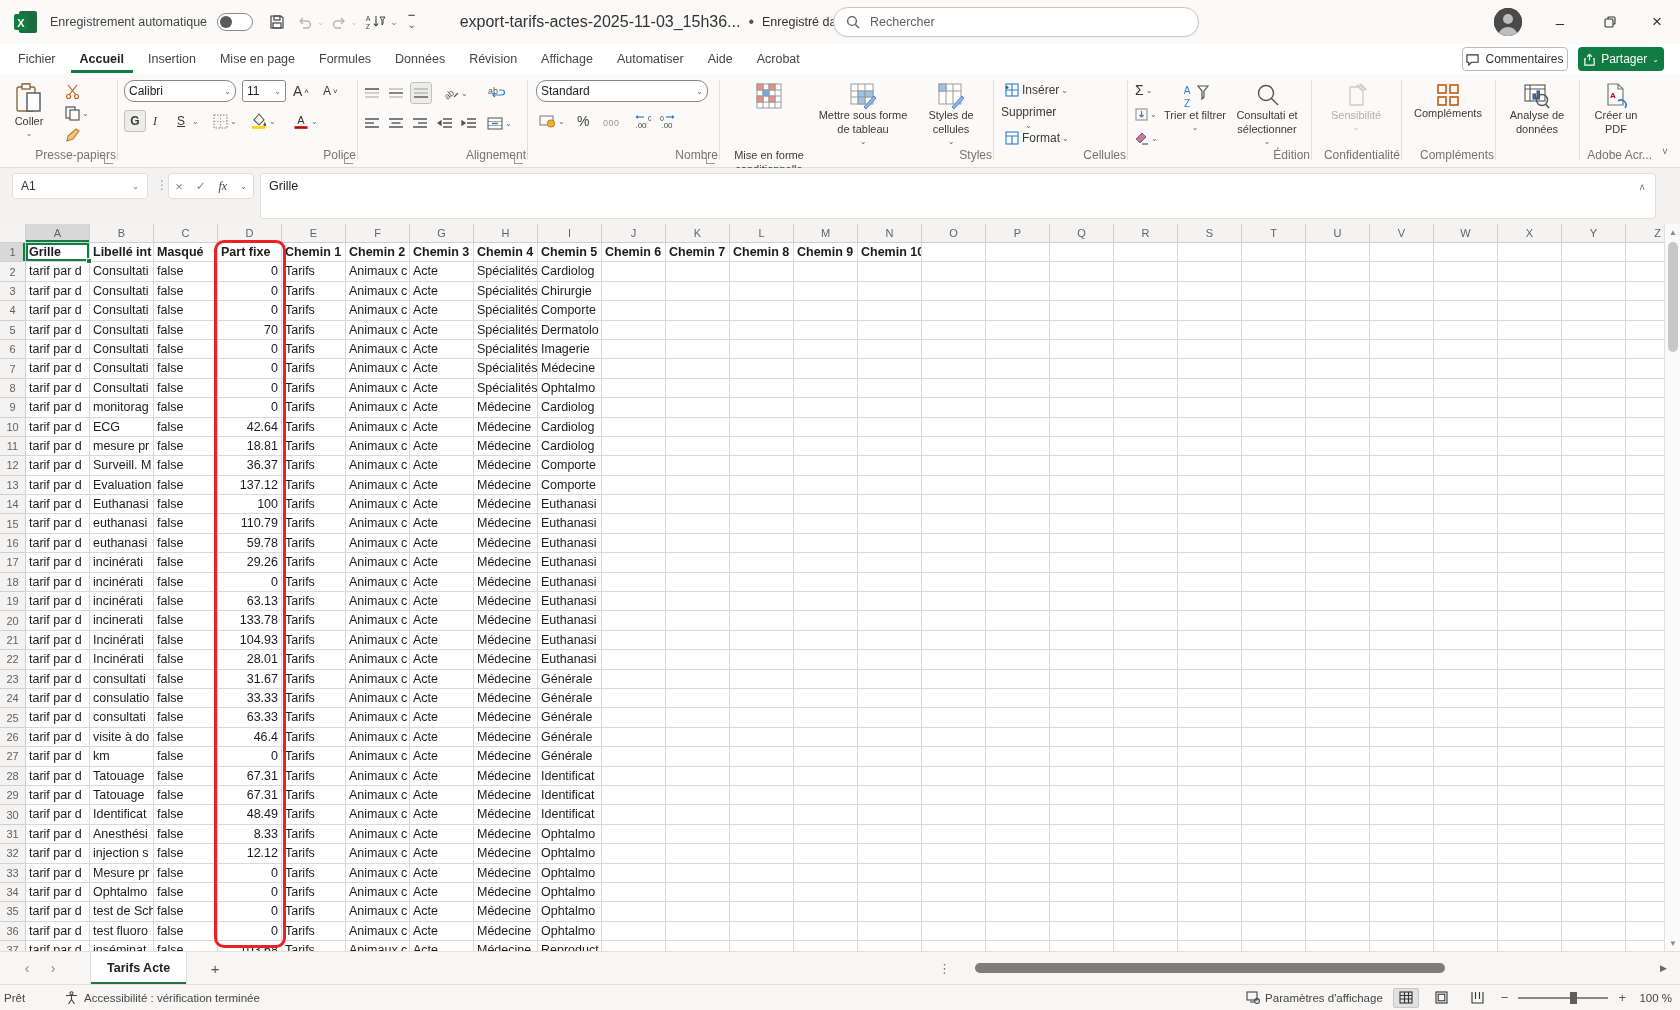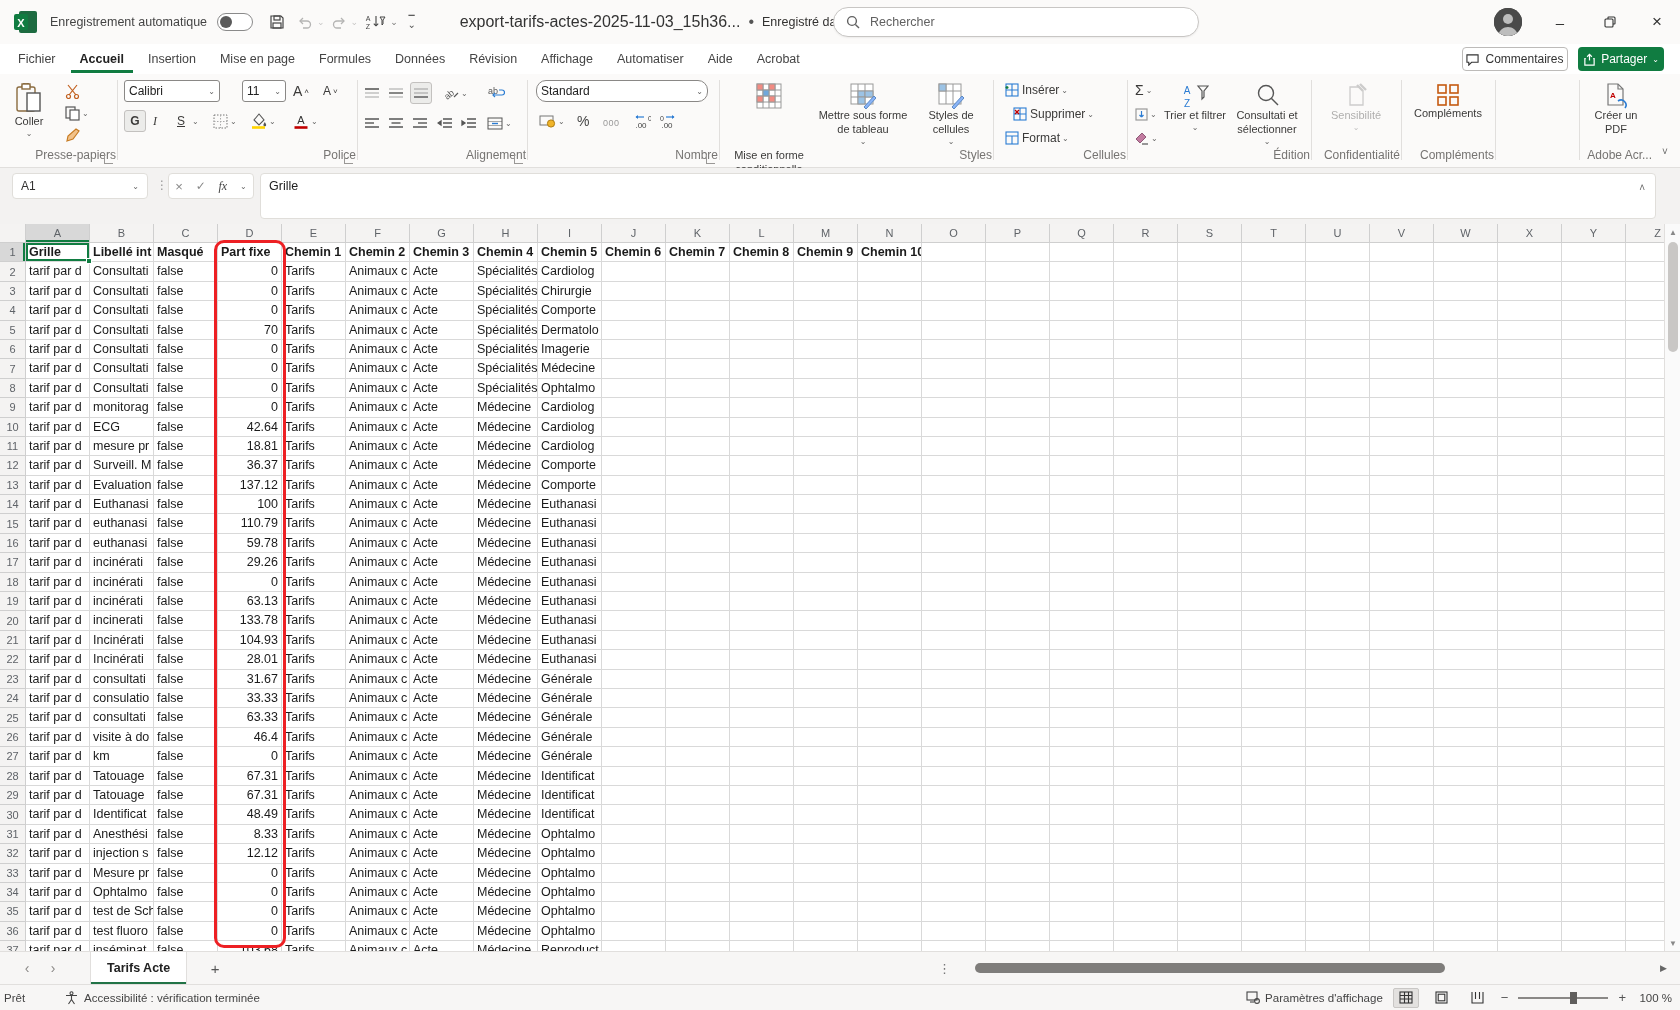--- a/index.html
+++ b/index.html
@@ -230,21 +230,21 @@
       <svg width="16" height="16" viewBox="0 0 16 16" fill="none">
           <path d="M2 14l6-2 6-8-3-2-8 7z" stroke="#c77b23" stroke-width="1.2" fill="#f2c28a"></path>
         </svg>
     </span>
     <span class="glabel">Presse-papiers</span>
     <span class="launcher"></span>
   </div>
   <div class="gsep" style="left:117px;"></div>
 
   <div class="rgroup" style="left:118px;width:238px;">
-    <div class="combo" style="position:absolute;left:6px;top:6px;width:96px;">
+    <div class="combo" style="position:absolute;left:6px;top:6px;width:112px;border-radius:10px;">
       <span>Calibri</span>
         <span class="chev">⌄</span>
     </div>
     <div class="combo" style="position:absolute;left:124px;top:6px;width:44px;">
       <span>11</span>
         <span class="chev">⌄</span>
     </div>
     <span class="sm" style="position:absolute;left:172px;top:6px;font-size:14px;">A<span style="font-size:8px;vertical-align:top;">˄</span></span>
     <span class="sm" style="position:absolute;left:202px;top:6px;font-size:12px;">A<span style="font-size:8px;vertical-align:top;">˅</span></span>
     <span class="sm boxed" style="position:absolute;left:6px;top:36px;width:22px;justify-content:center;font-weight:bold;">G</span>
@@ -432,21 +432,21 @@
   <div class="rgroup" style="left:994px;width:132px;">
     <span class="sm" style="position:absolute;left:8px;top:5px;">
       <svg width="15" height="14" viewBox="0 0 15 14" fill="none" stroke="#2b7cd3" stroke-width="1.1">
           <rect x="1" y="1" width="12" height="12"></rect>
           <path d="M1 7h12M7 1v12"></path>
           <path d="M3.5 4.5h-3M2 3v3" stroke="#107c41" stroke-width="1.3"></path>
         </svg>
       <span>Insérer</span>
         <span class="chev">⌄</span>
     </span>
-    <span class="sm" style="position:absolute;left:16px;top:29px;">
+    <span class="sm" style="position:absolute;left:4px;top:29px;flex-direction:column;">
       <svg width="15" height="14" viewBox="0 0 15 14" fill="none" stroke="#2b7cd3" stroke-width="1.1">
           <rect x="1" y="1" width="12" height="12"></rect>
           <path d="M1 7h12M7 1v12"></path>
           <path d="M2 3l4 4M6 3 2 7" stroke="#c00000" stroke-width="1.3"></path>
         </svg>
       <span>Supprimer</span>
         <span class="chev">⌄</span>
     </span>
     <span class="sm" style="position:absolute;left:8px;top:53px;">
       <svg width="15" height="14" viewBox="0 0 15 14" fill="none" stroke="#2b7cd3" stroke-width="1.1">
@@ -520,20 +520,33 @@
           <rect x="14" y="2" width="8" height="8"></rect>
           <rect x="2" y="14" width="8" height="8"></rect>
           <rect x="14" y="14" width="8" height="8"></rect>
         </svg>
       <span>Compléments</span>
     </div>
     <span class="glabel">Compléments</span>
   </div>
   <div class="gsep" style="left:1495px;"></div>
 
+  <div class="rgroup" style="left:1496px;width:82px;">
+    <div class="bigbtn" style="position:absolute;left:4px;top:4px;width:74px;">
+      <svg width="26" height="26" viewBox="0 0 26 26" fill="none" stroke="#555" stroke-width="1.1">
+          <rect x="1" y="2" width="20" height="16" fill="#fff"></rect>
+          <path d="M1 6h20M6 2v16"></path>
+          <rect x="9" y="11" width="2.5" height="5" fill="#2b7cd3"></rect>
+          <rect x="13" y="8" width="2.5" height="8" fill="#2b7cd3"></rect>
+          <circle cx="18" cy="17" r="5.5" stroke-width="1.4"></circle>
+          <path d="M22 21.5 25 25" stroke-width="1.6"></path>
+        </svg>
+      <span>Analyse de données</span>
+    </div>
+  </div>
   <div class="gsep" style="left:1579px;"></div>
 
   <div class="rgroup" style="left:1580px;width:72px;">
     <div class="bigbtn" style="position:absolute;left:6px;top:4px;width:60px;">
       <svg width="24" height="26" viewBox="0 0 24 26" fill="none">
           <path d="M4 1h10l5 5v16H4z" stroke="#777" stroke-width="1.2"></path>
           <path d="M14 1v5h5" stroke="#777" stroke-width="1.2"></path>
           <text x="9" y="15" font-size="8" fill="#c00000" text-anchor="middle" font-weight="bold">A</text>
           <path d="M14 18a5 5 0 0 1 7 7" stroke="#2b7cd3" stroke-width="1.6"></path>
         </svg>

